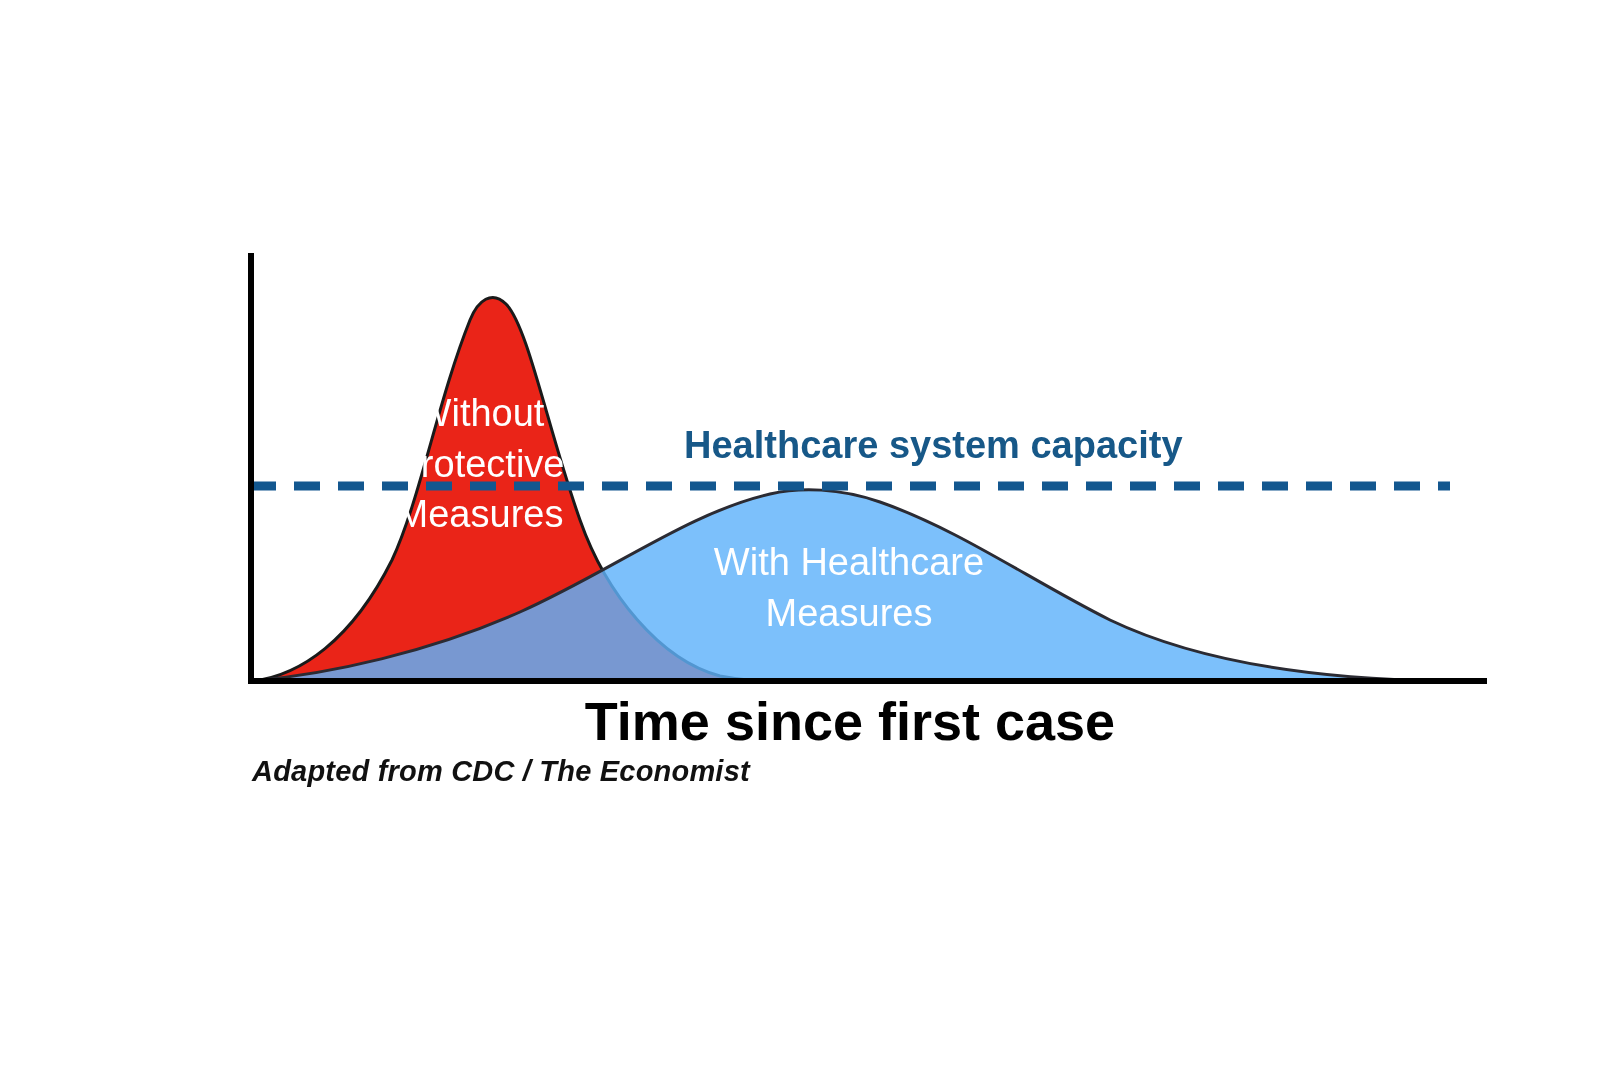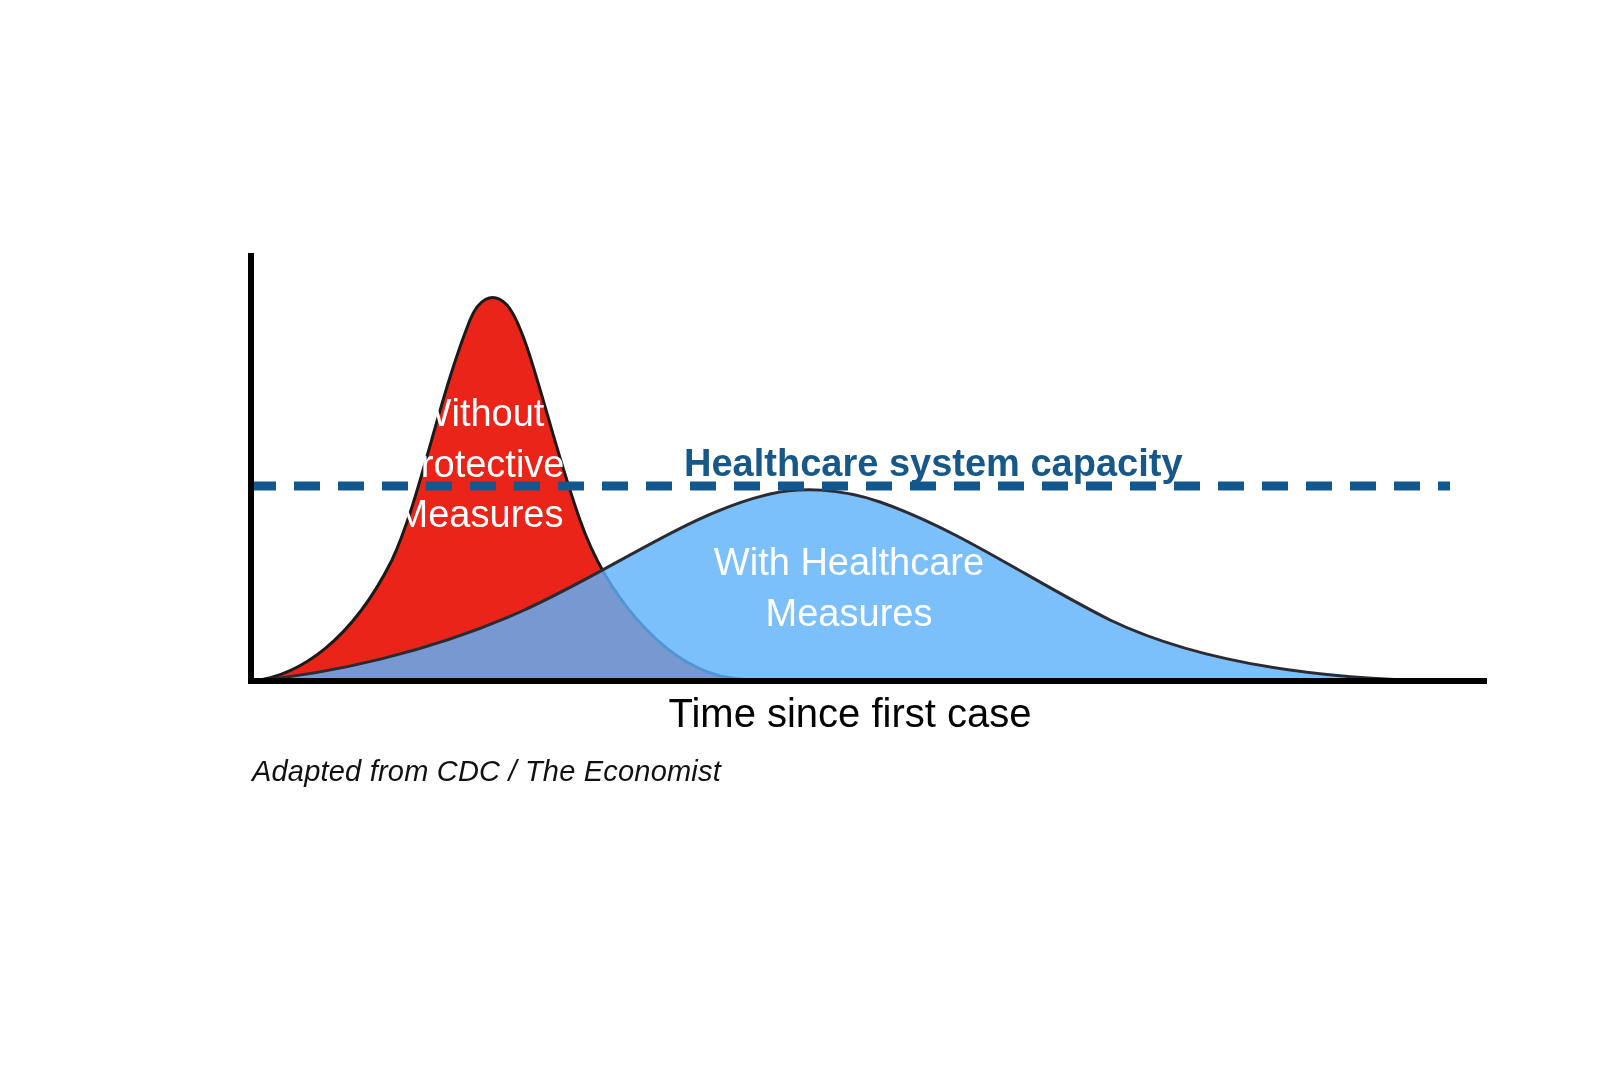--- a/index.html
+++ b/index.html
@@ -38,42 +38,41 @@
     width: 150px;
     font-size: 40px;
     font-weight: bold;
     color: #000000;
     text-align: center;
   }
   #x-axis-label {
     left: 560px;
     top: 692px;
     width: 580px;
-    font-size: 40px;
-    font-weight: normal;
+    font-size: 54px;
+    font-weight: bold;
     color: #000000;
     text-align: center;
   }
   #attribution {
     left: 252px;
     top: 756px;
     font-size: 29px;
-    font-weight: normal;
+    font-weight: bold;
     font-style: italic;
     color: #111111;
     letter-spacing: 0.2px;
     text-align: right;
   }
   #capacity-label {
     left: 684px;
     top: 425px;
     font-size: 38px;
     font-weight: bold;
     color: #175888;
-    margin-top: 18px;
   }
   #without-label {
     left: 380px;
     top: 388px;
     width: 200px;
     font-size: 38px;
     color: #ffffff;
     text-align: center;
     line-height: 1.33;
   }

